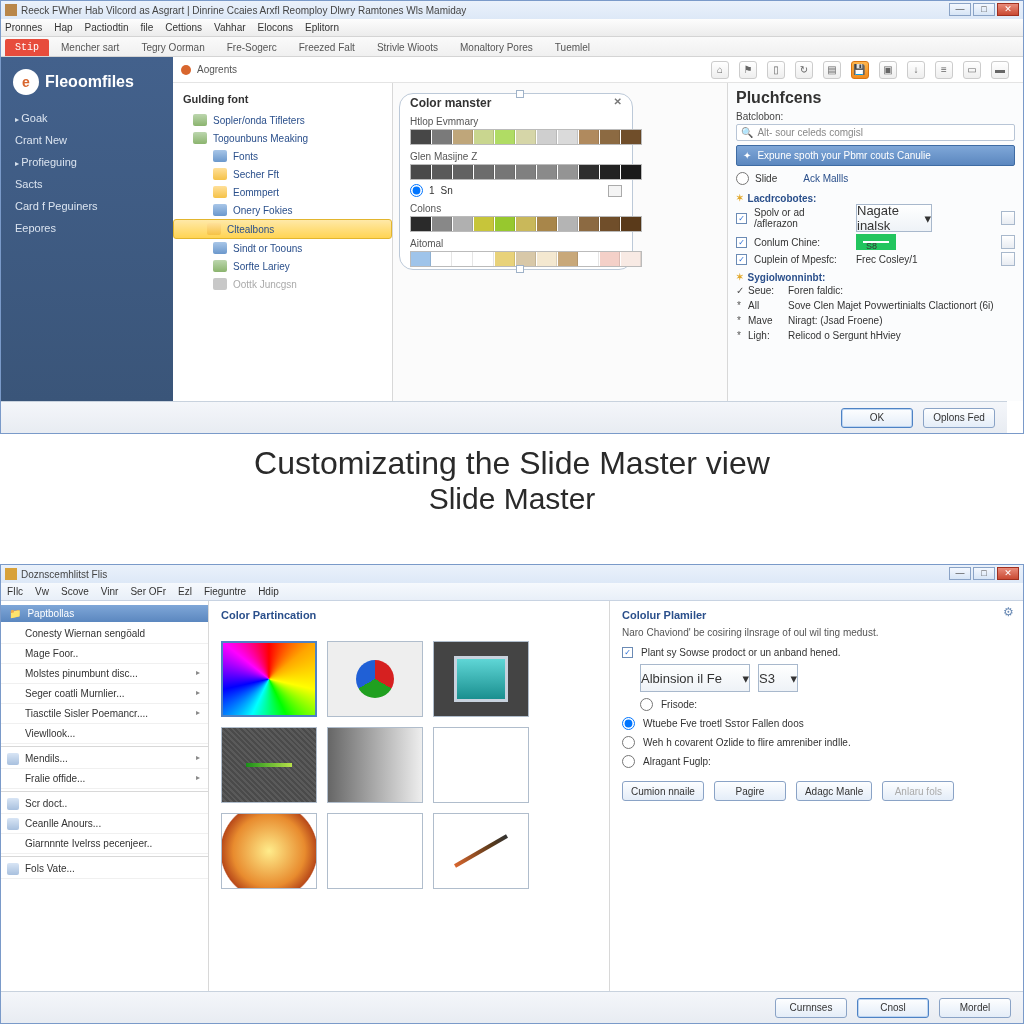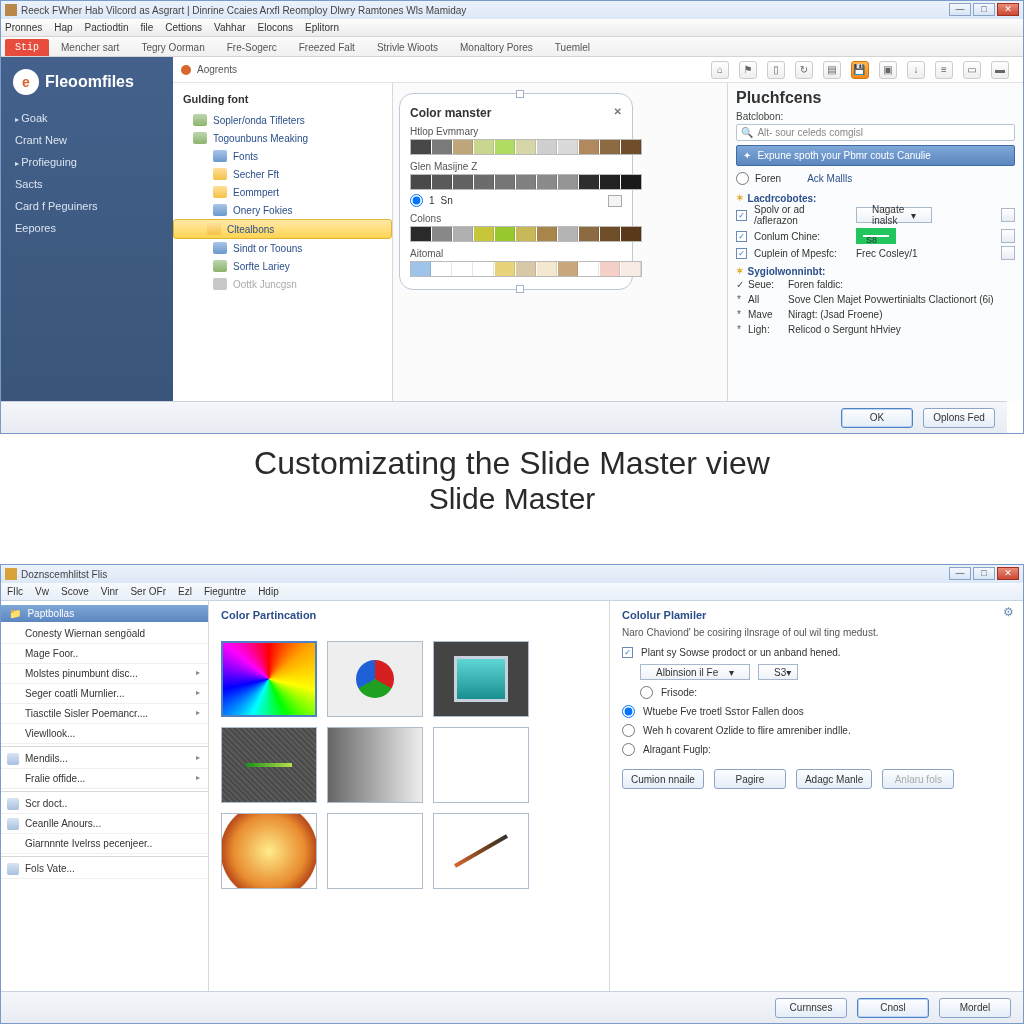--- a/index.html
+++ b/index.html
@@ -37,21 +37,21 @@
 .tree-item .ti-icon { width: 14px; height: 12px; background: linear-gradient(#bcd6ae,#8bb46e); border-radius: 2px; flex-shrink: 0; }
 .tree-item .ti-icon.b { background: linear-gradient(#a8c6e8,#6b98cc); }
 .tree-item .ti-icon.y { background: linear-gradient(#ffe09a,#f5c247); }
 .tree-item .ti-icon.g { background: #c8c8c8; }
 .tree-item.sel { background: linear-gradient(#ffe9a8,#ffd453); border: 1px solid #e2b52e; border-radius: 3px; padding-left: 33px; }
 
 .canvas-col { flex: 1; background: #fbfbfb; position: relative; padding: 6px; }
 .mini-toolbar { height: 24px; display: flex; align-items: center; gap: 10px; padding: 0 6px; }
 .mt-btn { width: 18px; height: 18px; border: 1px solid #ccc; background: linear-gradient(#fff,#eee); border-radius: 3px; cursor: pointer; display: flex; align-items: center; justify-content: center; font-size: 10px; color: #666; }
 .mt-btn.hl { background: linear-gradient(#ffb64d,#f08a1d); border-color: #d87410; color: #fff; }
-.panel { background: #fff; border: 1px solid #bcc9d8; border-radius: 14px; margin-top: 4px; padding: 12px 10px; width: 234px; position: relative; }
+.panel { background: #fff; border: 1px solid #bcc9d8; border-radius: 14px; margin-top: 4px; padding: 2px 10px; width: 234px; position: relative; }
 .panel::before, .panel::after { content: ""; position: absolute; width: 6px; height: 6px; background: #fff; border: 1px solid #9fb2c8; }
 .panel::before { top: -4px; left: 50%; }
 .panel::after { bottom: -4px; left: 50%; }
 .panel-title { font-weight: bold; font-size: 12px; margin-bottom: 6px; display: flex; justify-content: space-between; }
 .panel-close { font-size: 10px; color: #777; cursor: pointer; }
 .panel-label { font-size: 10px; color: #555; margin: 6px 0 2px; }
 .swatch-row { display: flex; gap: 1px; border: 1px solid #bbb; width: fit-content; }
 .swatch-row .sw { width: 20px; height: 14px; border-right: 1px solid rgba(0,0,0,0.1); }
 .radio-row { display: flex; align-items: center; gap: 6px; font-size: 10px; margin-top: 4px; }
 .radio-row input { margin: 0; }
@@ -60,21 +60,21 @@
 .right-col { width: 296px; border-left: 1px solid #d8d8d8; background: #fbfcfd; padding: 6px 8px; font-size: 10px; }
 .rc-head { font-weight: bold; color: #333; margin-bottom: 4px; font-size: 16px; }
 .rc-label { color: #444; margin: 4px 0 2px; }
 .rc-search { display: flex; align-items: center; gap: 4px; border: 1px solid #b8c5d6; background: #fff; padding: 2px 4px; border-radius: 2px; }
 .rc-bluebar { background: linear-gradient(#7fa7d8,#5b87bf); color: #fff; padding: 4px 6px; border: 1px solid #3e6ba3; border-radius: 2px; margin: 4px 0; display: flex; align-items: center; gap: 6px; cursor: pointer; }
 .rc-row { display: flex; align-items: center; gap: 6px; padding: 2px 0; }
 .rc-sect { font-weight: bold; color: #2a4f8b; margin-top: 6px; display: flex; gap: 4px; }
 .rc-sect::before { content: "✶"; color: #e2a92e; font-size: 9px; }
 .rc-grid { display: grid; grid-template-columns: 12px 96px 1fr auto; gap: 2px 6px; align-items: center; }
 .rc-chk { width: 11px; height: 11px; border: 1px solid #6b8bb5; background: #fff; display: inline-flex; align-items: center; justify-content: center; font-size: 8px; color: #2a6fd6; }
-.rc-select { border: 1px solid #a8b8cc; background: linear-gradient(#fff,#eef2f7); height: 16px; width: 76px; font-size: 10px; display: flex; align-items: center; justify-content: space-between; padding: 0 15px; }
+.rc-select { border: 1px solid #a8b8cc; background: linear-gradient(#fff,#eef2f7); height: 28px; width: 76px; font-size: 13px; display: flex; align-items: center; justify-content: space-between; padding: 0 0; }
 .rc-input-sm { border: 7px solid #22c55e; background: #fff; height: 16px; width: 40px; font-size: 9px; padding: 0 3px; }
 .rc-end { border: 1px solid #a8b8cc; width: 14px; height: 14px; background: linear-gradient(#fff,#e8ecf2); }
 .rc-bul { width: 6px; text-align: center; color: #555; }
 
 .footer1 { position: absolute; bottom: 0; left: 0; right: 16px; height: 32px; background: linear-gradient(#f4f6fa,#e8ecf2); border-top: 1px solid #c8d2de; display: flex; align-items: center; justify-content: flex-end; gap: 10px; padding: 12px 12px; }
 .btn { min-width: 72px; height: 20px; border: 1px solid #8aa3c6; background: linear-gradient(#fdfeff,#e4edf8); border-radius: 3px; font-size: 10px; color: #333; cursor: pointer; display: flex; align-items: center; justify-content: center; padding: 0 8px; }
 .btn.primary { border-color: #4e82c4; box-shadow: inset 0 0 0 1px #bcd5f2; }
 
 
 .caption { position: absolute; top: 445px; left: 0; width: 1024px; text-align: center; font-family: "Comic Sans MS", cursive; color: #2a2a2a; }
@@ -313,21 +313,21 @@
           <div class="rc-search">
             <span>🔍</span>
             <span style="color:#888;">Alt- sour celeds comgisl</span>
           </div>
           <div class="rc-bluebar">
             <span>✦</span>
             <span>Expune spoth your Pbmr couts Canulie</span>
           </div>
           <div class="rc-row">
             <input type="radio" style="">
-            <span>Foren</span>
+            <span>Slide</span>
             <span style="margin-left:20px; color:#2a4f8b; cursor:pointer;">Ack Mallls</span>
           </div>
           <div class="rc-sect">Lacdrcobotes:</div>
           <div class="rc-grid" id="rcg1">
               <span class="rc-chk">✓</span>
               <span>Spolv or ad /aflerazon</span>
               <div class="rc-select">
                 <span>Nagate inalsk</span>
                 <span>▾</span>
               </div>

